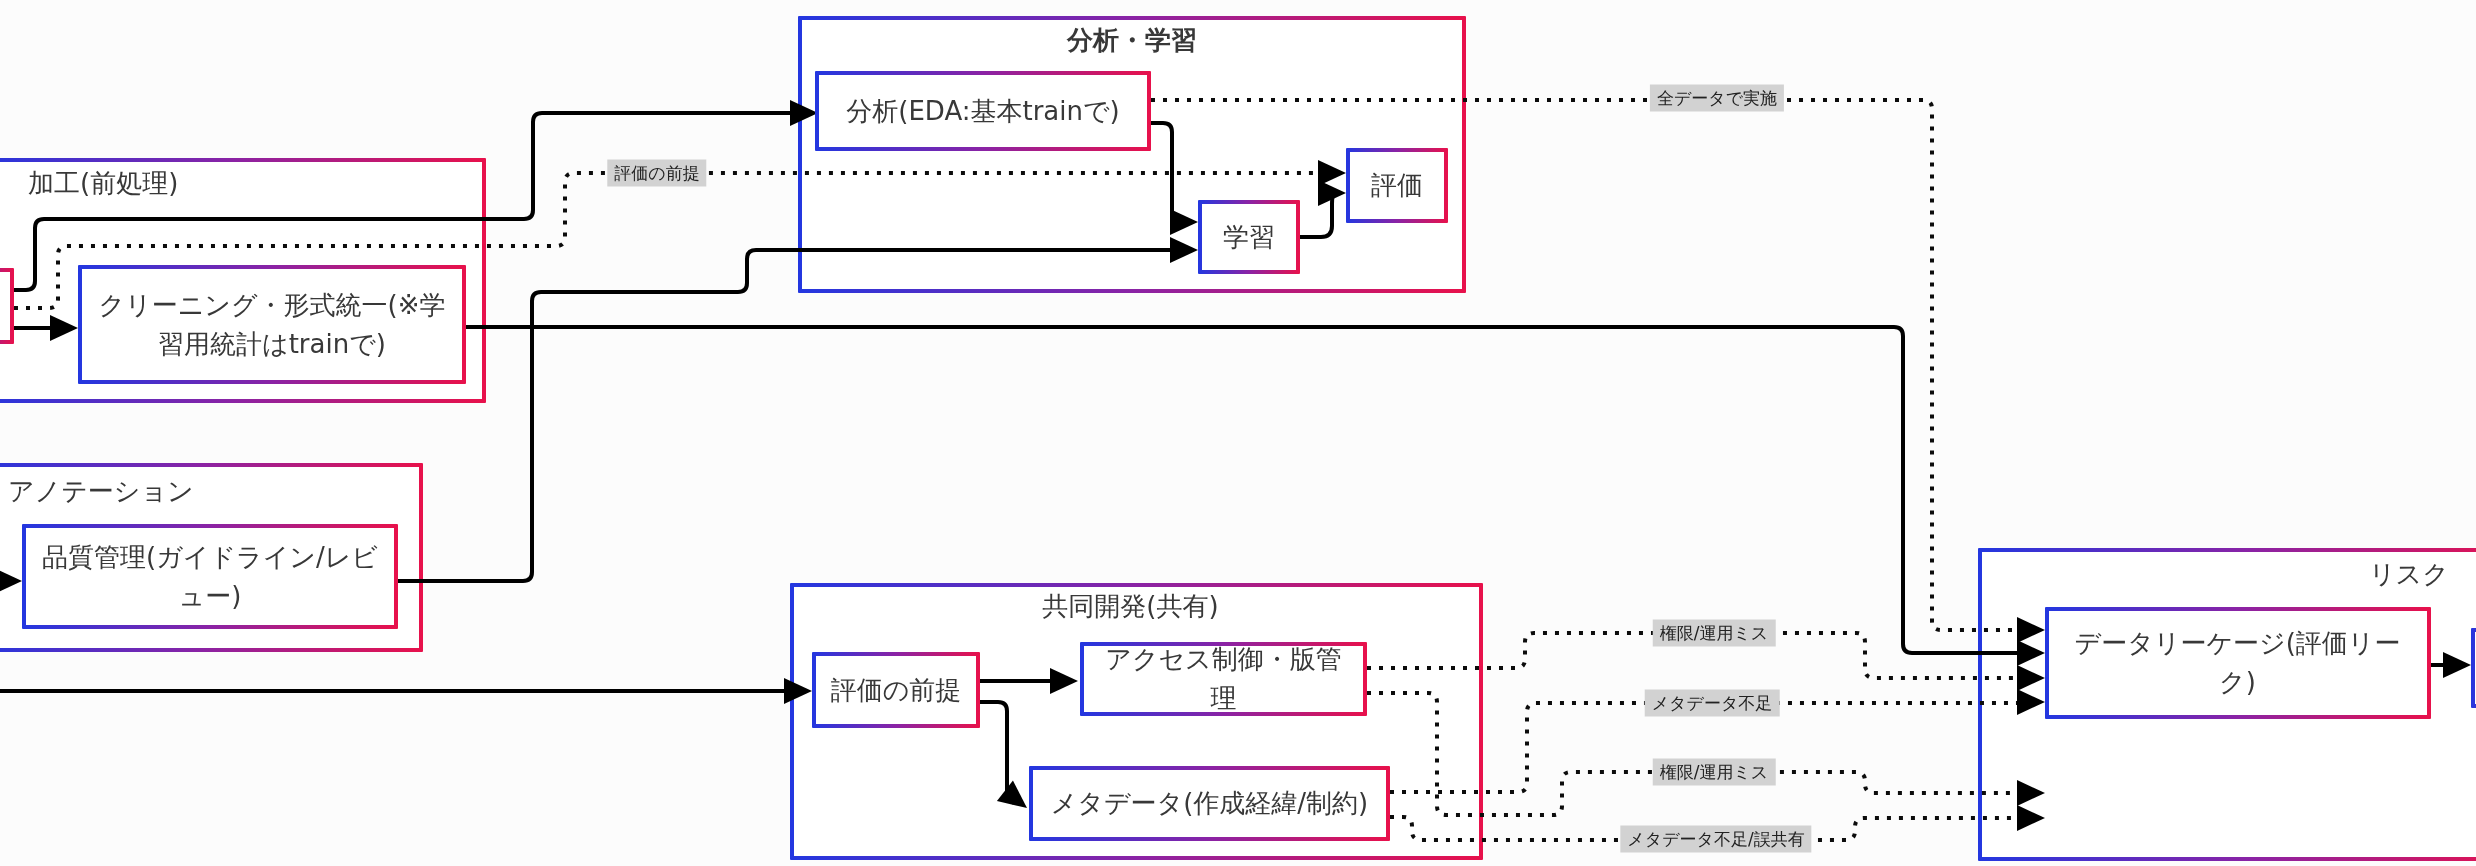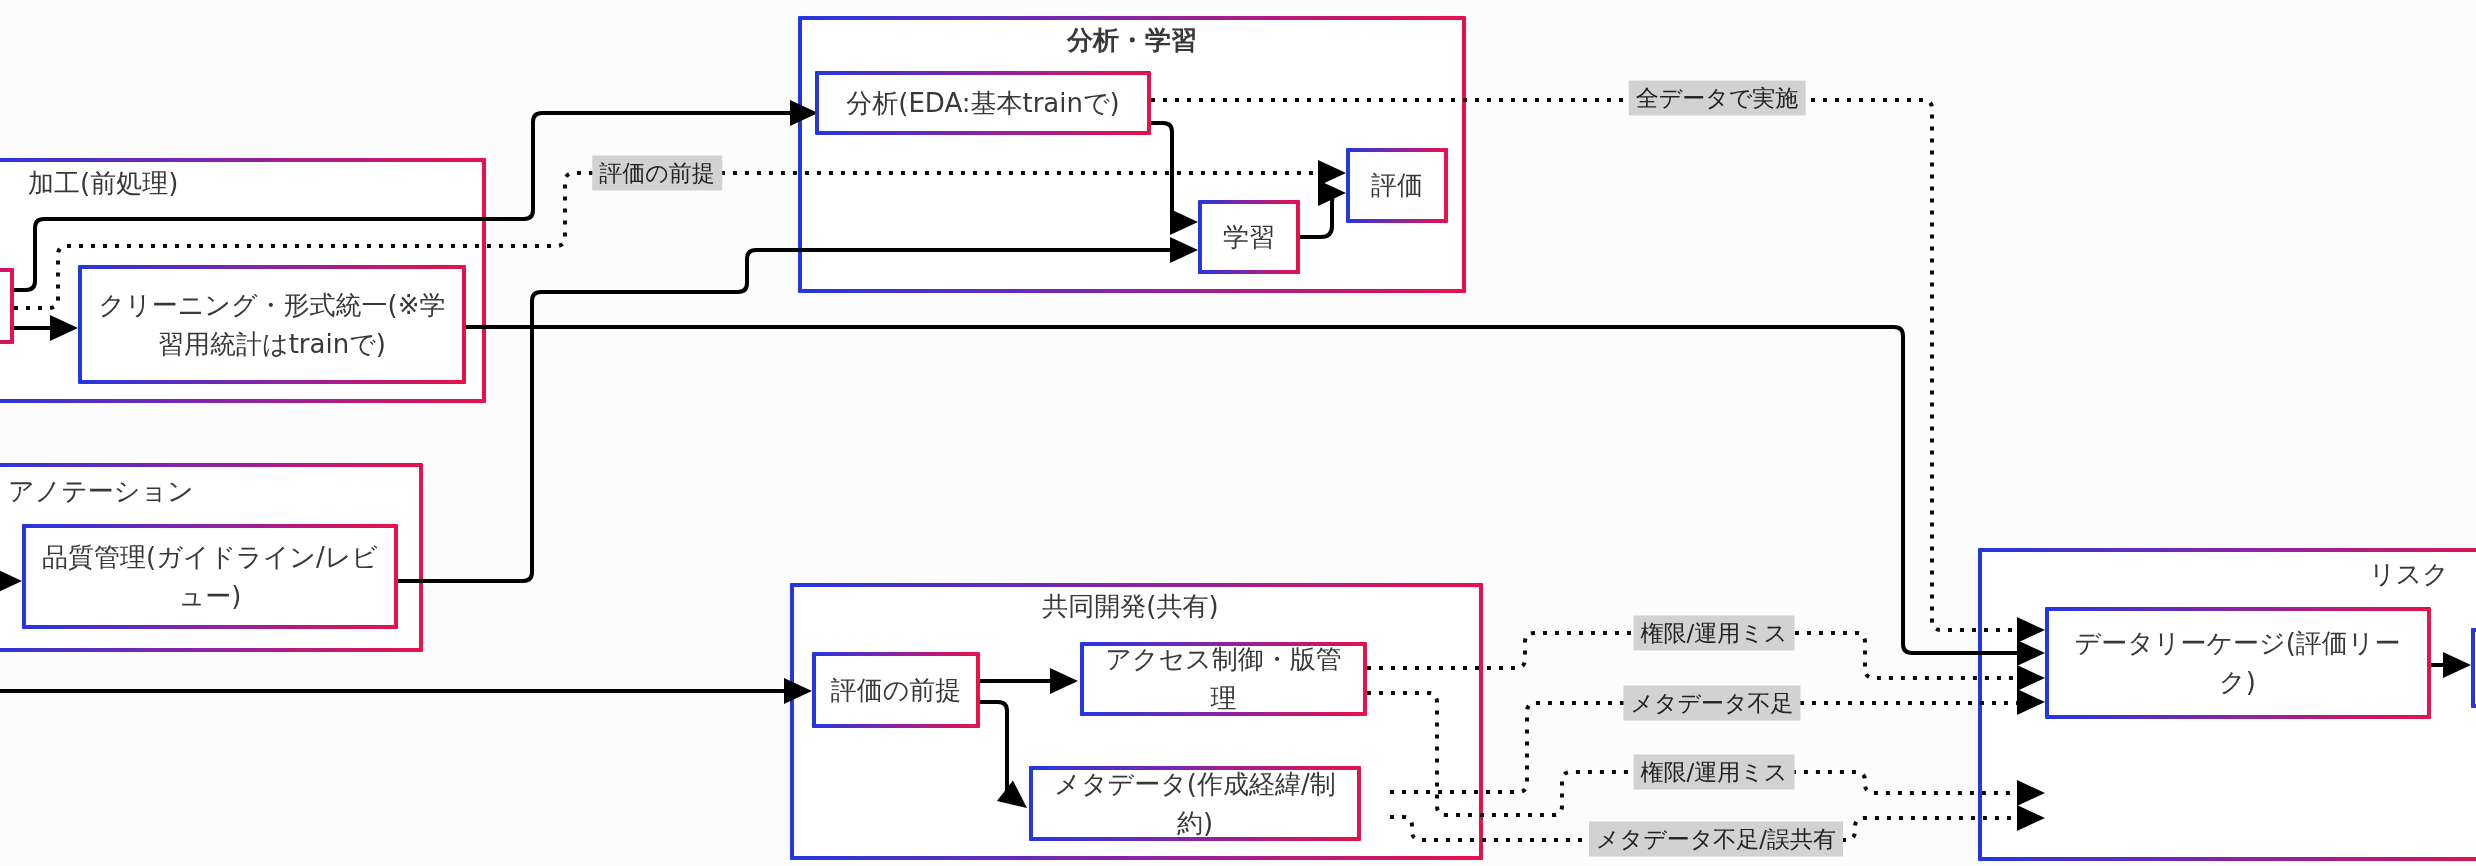--- a/index.html
+++ b/index.html
@@ -11,21 +11,21 @@
     background:linear-gradient(#fff,#fff) padding-box,
                linear-gradient(90deg,#2337e0 0%,#8a23a5 50%,#e8114b 100%) border-box;
   }
   .node{display:flex;align-items:center;justify-content:center;text-align:center;
         color:#383838;font-size:26px;line-height:1.5;padding:4px 10px;z-index:3;}
   .container{z-index:1;}
   .ctitle{position:absolute;color:#383838;font-size:26px;z-index:4;white-space:nowrap;}
   .ctitle.centered{text-align:center;}
   #edges{position:absolute;left:0;top:0;z-index:2;}
   .edge-label{position:absolute;transform:translate(-50%,-50%);background:#d2d2d2;
-        color:#222;font-size:23px;padding:2px 7px;white-space:nowrap;z-index:4;}
+        color:#222;font-size:17px;padding:2px 7px;white-space:nowrap;z-index:4;}
 </style>
 </head>
 <body>
 
 <div id="stage">
 
   <div class="gbox container" style="left:-24px;top:158px;width:510px;height:245px;"></div>
   <div class="gbox container" style="left:-24px;top:463px;width:447px;height:189px;"></div>
   <div class="gbox container" style="left:798px;top:16px;width:668px;height:277px;"></div>
   <div class="gbox container" style="left:790px;top:583px;width:693px;height:277px;"></div>
@@ -82,36 +82,36 @@
   <div class="ctitle centered" style="left:784px;top:589px;width:693px;">共同開発(共有)</div>
   <div class="ctitle" style="left:2369px;top:557px;">リスク</div>
 
   <div class="gbox node" style="left:-60px;top:268px;width:74px;height:76px;"></div>
   <div class="gbox node" style="left:78px;top:265px;width:388px;height:119px;">
     <span>クリーニング・形式統一(※学習用統計はtrainで)</span>
   </div>
   <div class="gbox node" style="left:22px;top:524px;width:376px;height:105px;">
     <span>品質管理(ガイドライン/レビュー)</span>
   </div>
-  <div class="gbox node" style="left:815px;top:71px;width:336px;height:64px;">
+  <div class="gbox node" style="left:815px;top:71px;width:336px;height:80px;">
     <span>分析(EDA:基本trainで)</span>
   </div>
   <div class="gbox node" style="left:1198px;top:200px;width:102px;height:74px;">
     <span>学習</span>
   </div>
   <div class="gbox node" style="left:1346px;top:148px;width:102px;height:75px;">
     <span>評価</span>
   </div>
   <div class="gbox node" style="left:812px;top:652px;width:168px;height:76px;">
     <span>評価の前提</span>
   </div>
   <div class="gbox node" style="left:1080px;top:642px;width:287px;height:74px;">
     <span>アクセス制御・版管理</span>
   </div>
-  <div class="gbox node" style="left:1029px;top:766px;width:332px;height:75px;">
+  <div class="gbox node" style="left:1029px;top:766px;width:361px;height:75px;">
     <span>メタデータ(作成経緯/制約)</span>
   </div>
   <div class="gbox node" style="left:2045px;top:607px;width:386px;height:112px;padding-left:9px;">
     <span>データリーケージ(評価リーク)</span>
   </div>
   <div class="gbox node" style="left:2471px;top:628px;width:60px;height:80px;"></div>
 
   <div class="edge-label" style="left:1717px;top:98px;">全データで実施</div>
   <div class="edge-label" style="left:657px;top:173px;">評価の前提</div>
   <div class="edge-label" style="left:1714px;top:633px;">権限/運用ミス</div>

